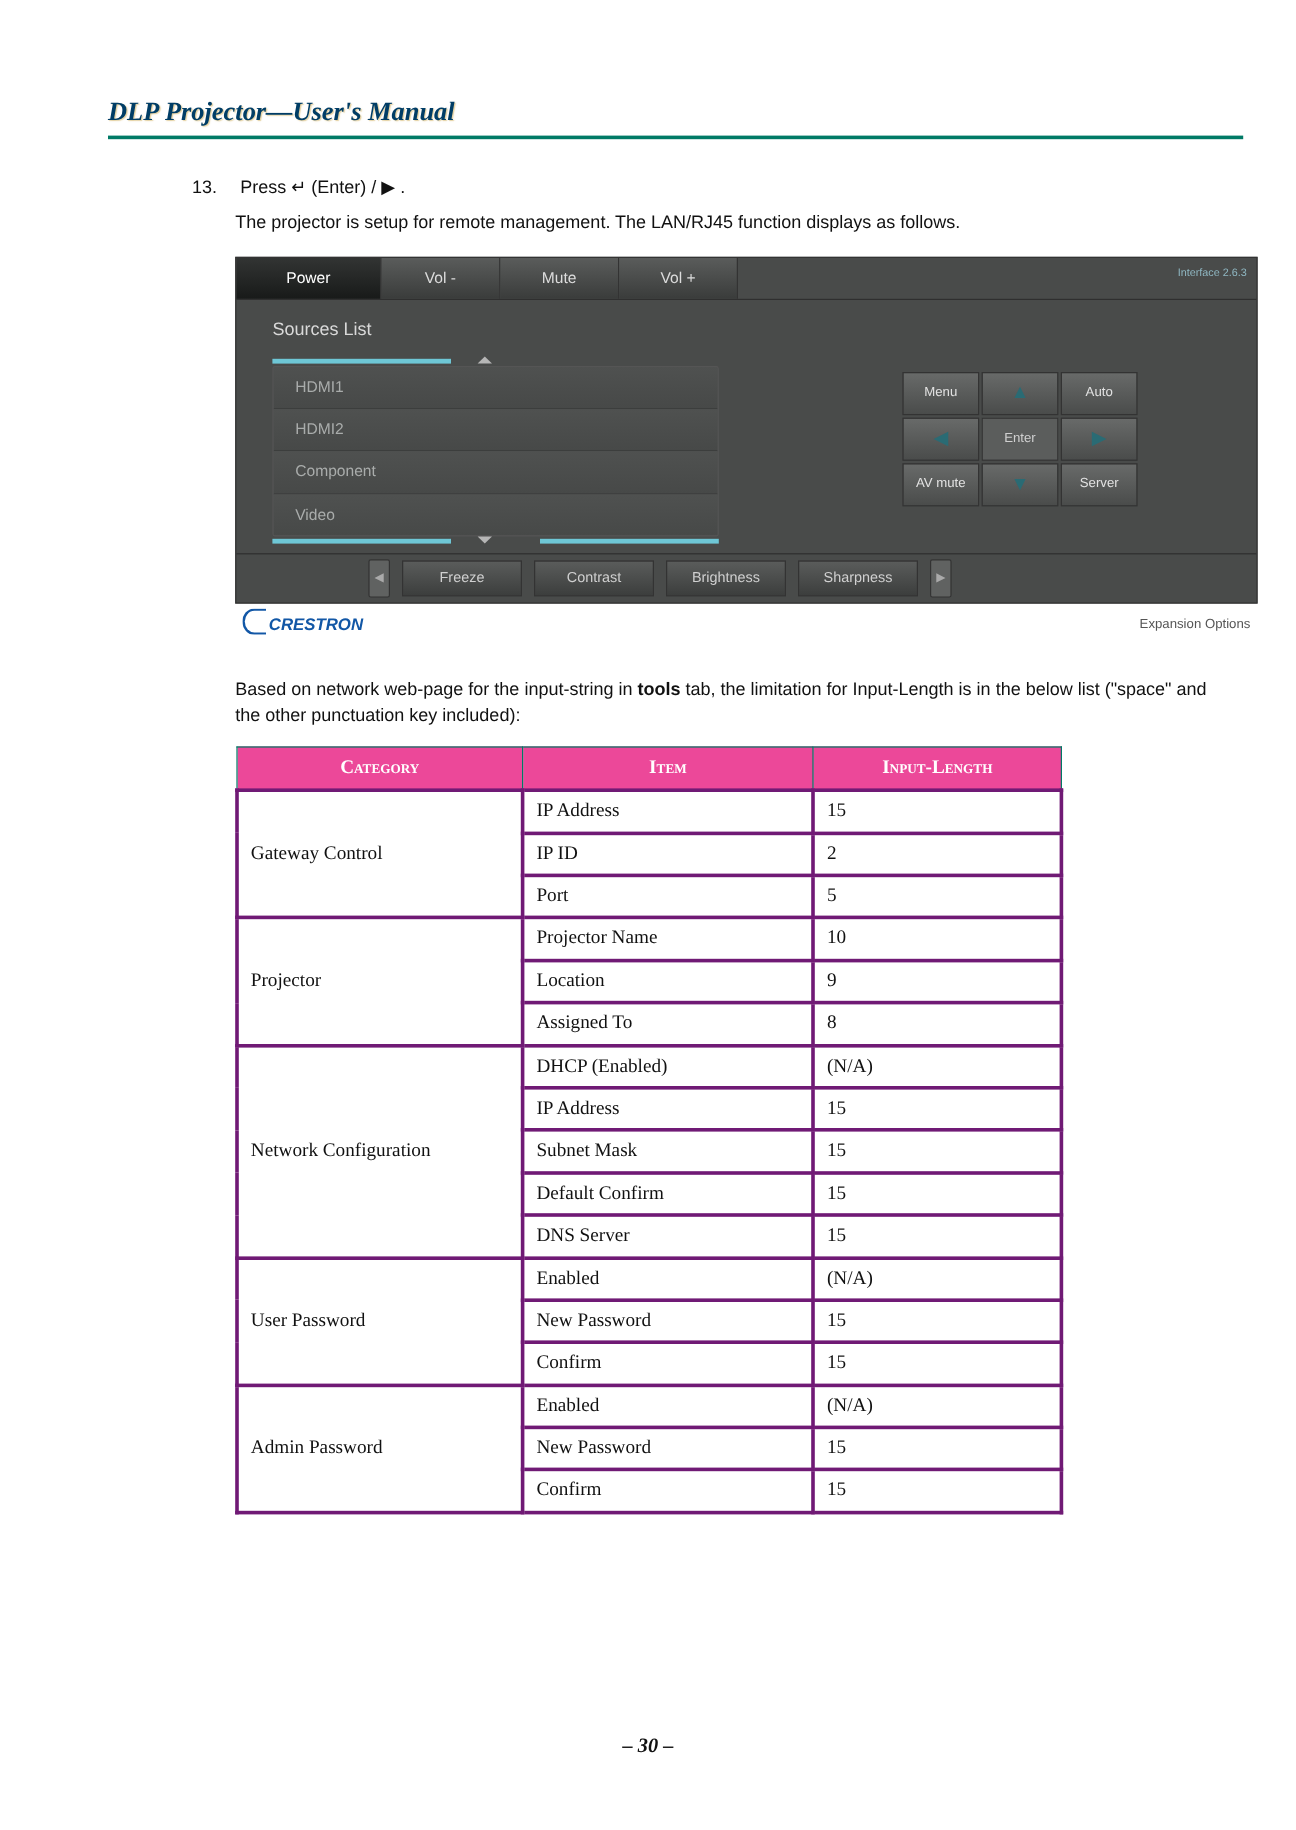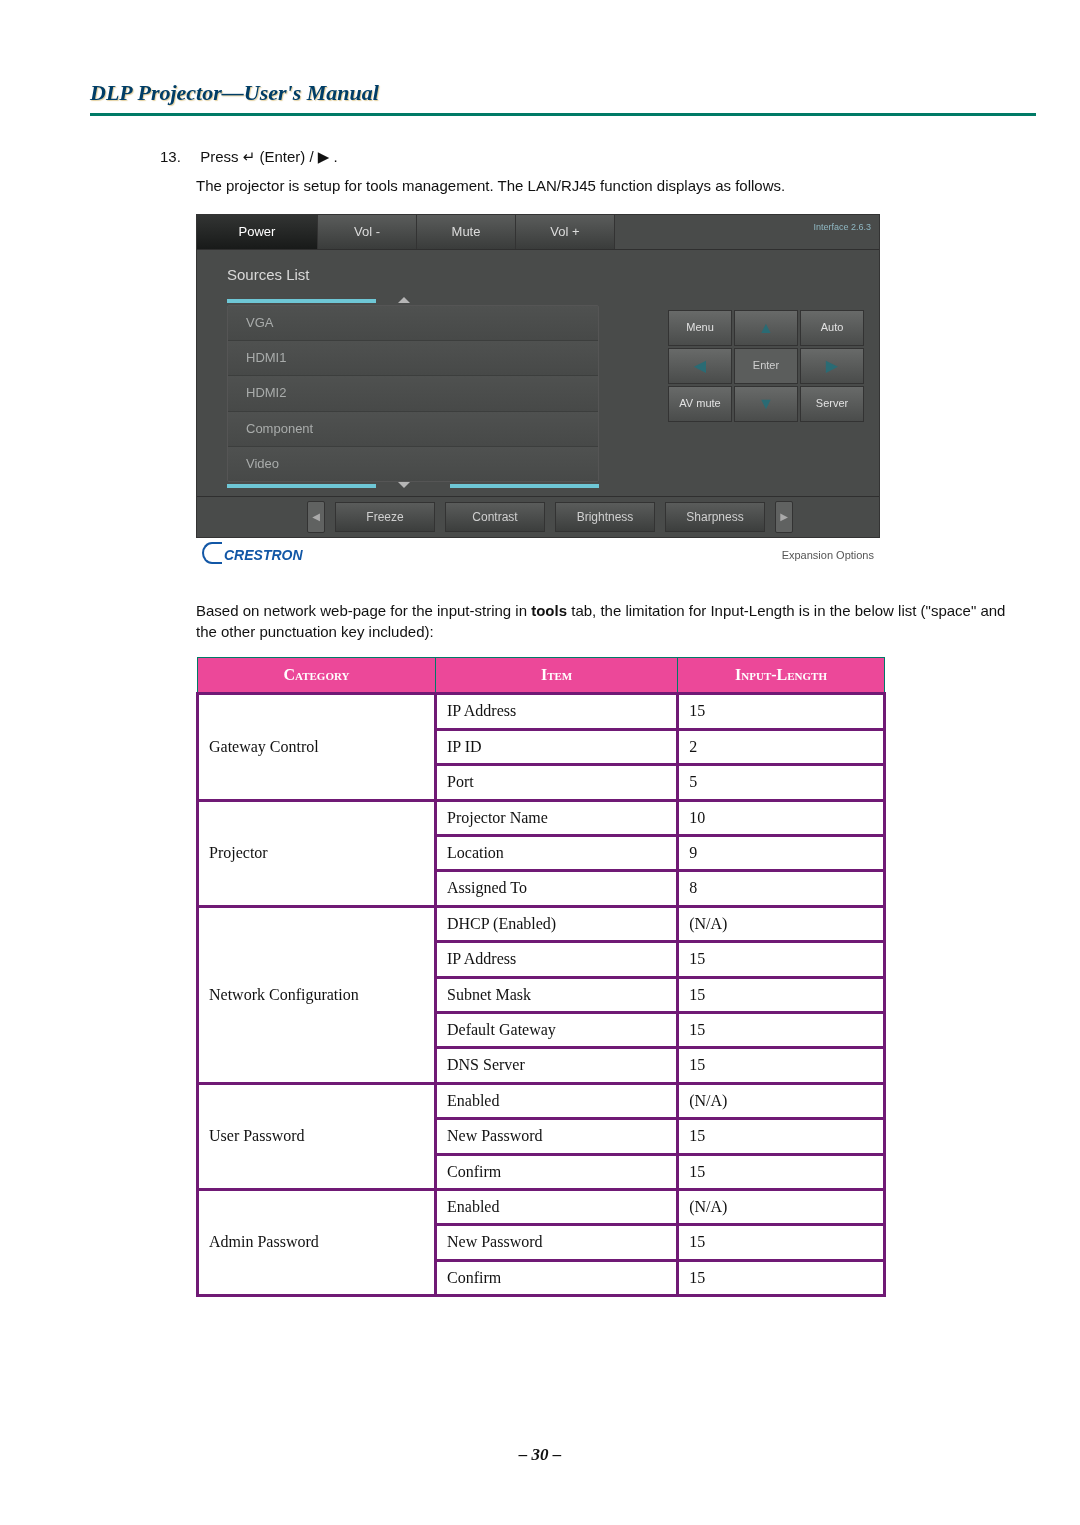--- a/index.html
+++ b/index.html
@@ -49,21 +49,21 @@
     width: 36px;
   }
   .subtext {
     padding-left: 36px;
     margin-bottom: 18px;
   }
 
   
   .panel-wrap {
     margin: 10px 0 30px 36px;
-    width: 684px;
+    width: 852px;
     font-family: Arial, sans-serif;
   }
   .panel {
     background: #494b4a;
     border: 1px solid #333;
   }
   .panel-topbar {
     display: flex;
     align-items: stretch;
     height: 34px;
@@ -300,42 +300,41 @@
 
     <div class="step">
       <span class="num">13.</span>
       <span>Press </span>
       <span>↵</span>
       <span> (Enter) / </span>
       <span>▶</span>
       <span>.</span>
     </div>
 
-    <div class="subtext">The projector is setup for tools management. The LAN/RJ45 function displays as follows.</div>
+    <div class="subtext">The projector is setup for remote management. The LAN/RJ45 function displays as follows.</div>
 
     <div class="panel-wrap">
       <div class="panel">
         <div class="panel-topbar">
           <div class="tbtn power">Power</div>
           <div class="tbtn">Vol -</div>
           <div class="tbtn">Mute</div>
           <div class="tbtn">Vol +</div>
           <div class="filler">
             <span class="iface-ver">Interface 2.6.3</span>
           </div>
         </div>
 
         <div class="panel-body">
           <div class="sources-col">
             <div class="sources-title">Sources List</div>
             <div class="sources-hr">
               <span class="arrow-up"></span>
             </div>
             <div class="sources-list">
-              <div class="src-item">VGA</div>
               <div class="src-item">HDMI1</div>
               <div class="src-item">HDMI2</div>
               <div class="src-item">Component</div>
               <div class="src-item">Video</div>
             </div>
             <div class="sources-hr-bottom">
               <span class="arrow-down"></span>
             </div>
           </div>
 
@@ -424,21 +423,21 @@
           </tr>
           <tr>
             <td>IP Address</td>
             <td>15</td>
           </tr>
           <tr>
             <td>Subnet Mask</td>
             <td>15</td>
           </tr>
           <tr>
-            <td>Default Gateway</td>
+            <td>Default Confirm</td>
             <td>15</td>
           </tr>
           <tr>
             <td>DNS Server</td>
             <td>15</td>
           </tr>
           <tr>
             <td class="cat" rowspan="3">User Password</td>
             <td>Enabled</td>
             <td>(N/A)</td>

